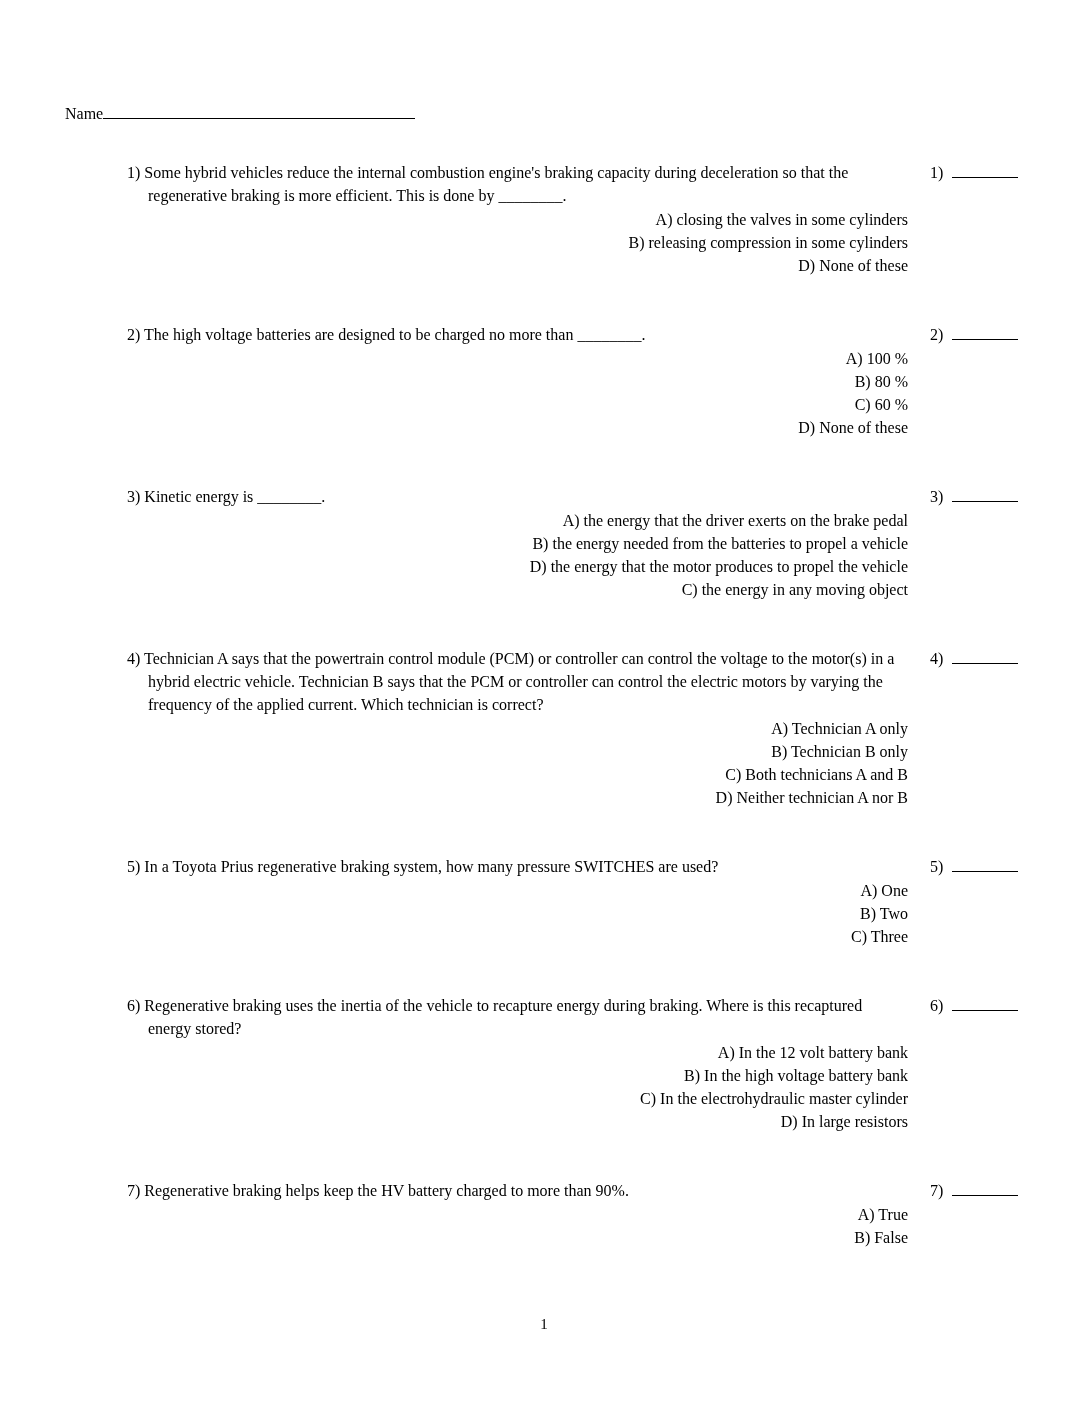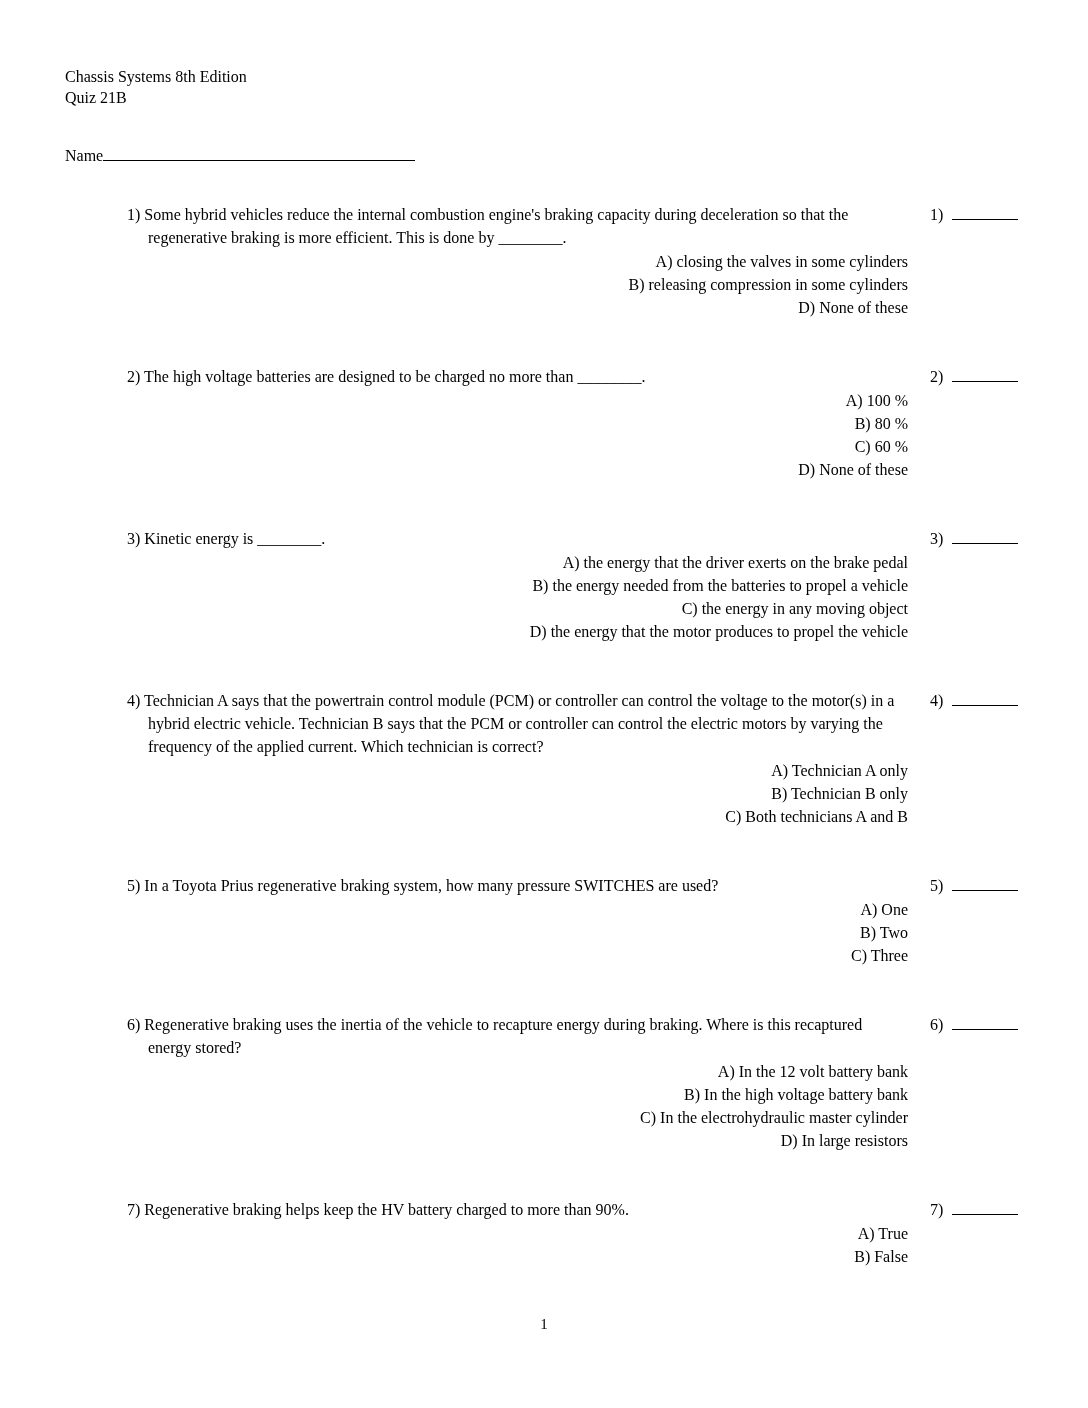--- a/index.html
+++ b/index.html
@@ -73,24 +73,20 @@
     width: 100%;
     text-align: center;
     font-size: 15px;
   }
 </style>
 </head>
 <body>
 
 <div class="page">
 
-  <div class="doc-header">
-    <div>Chassis Systems 8th Edition</div>
-    <div>Quiz 21B</div>
-  </div>
 
   <div class="name-row">
     <span>Name</span><span class="name-underline"></span>
   </div>
 
 
   <div class="questions">
 
     <div class="question">
       <div class="q-body">
@@ -120,36 +116,37 @@
         <span>2)</span><span class="ans-line"></span>
       </div>
     </div>
 
     <div class="question">
       <div class="q-body">
         <div class="q-stem"><span class="q-num">3)</span> <span>Kinetic energy is ________.</span></div>
         <div class="options">
           <div class="option">A) the energy that the driver exerts on the brake pedal</div>
           <div class="option">B) the energy needed from the batteries to propel a vehicle</div>
+          <div class="option">D) the energy that the motor produces to propel the vehicle</div>
           <div class="option">C) the energy in any moving object</div>
-          <div class="option">D) the energy that the motor produces to propel the vehicle</div>
         </div>
       </div>
       <div class="q-answer">
         <span>3)</span><span class="ans-line"></span>
       </div>
     </div>
 
     <div class="question">
       <div class="q-body">
         <div class="q-stem"><span class="q-num">4)</span> <span>Technician A says that the powertrain control module (PCM) or controller can control the voltage to the motor(s) in a hybrid electric vehicle. Technician B says that the PCM or controller can control the electric motors by varying the frequency of the applied current. Which technician is correct?</span></div>
         <div class="options">
           <div class="option">A) Technician A only</div>
           <div class="option">B) Technician B only</div>
           <div class="option">C)  Both technicians A and B</div>
+          <div class="option">D) Neither technician A nor B</div>
         </div>
       </div>
       <div class="q-answer">
         <span>4)</span><span class="ans-line"></span>
       </div>
     </div>
 
     <div class="question">
       <div class="q-body">
         <div class="q-stem"><span class="q-num">5)</span> <span>In a Toyota Prius regenerative braking system, how many pressure SWITCHES are used?</span></div>

